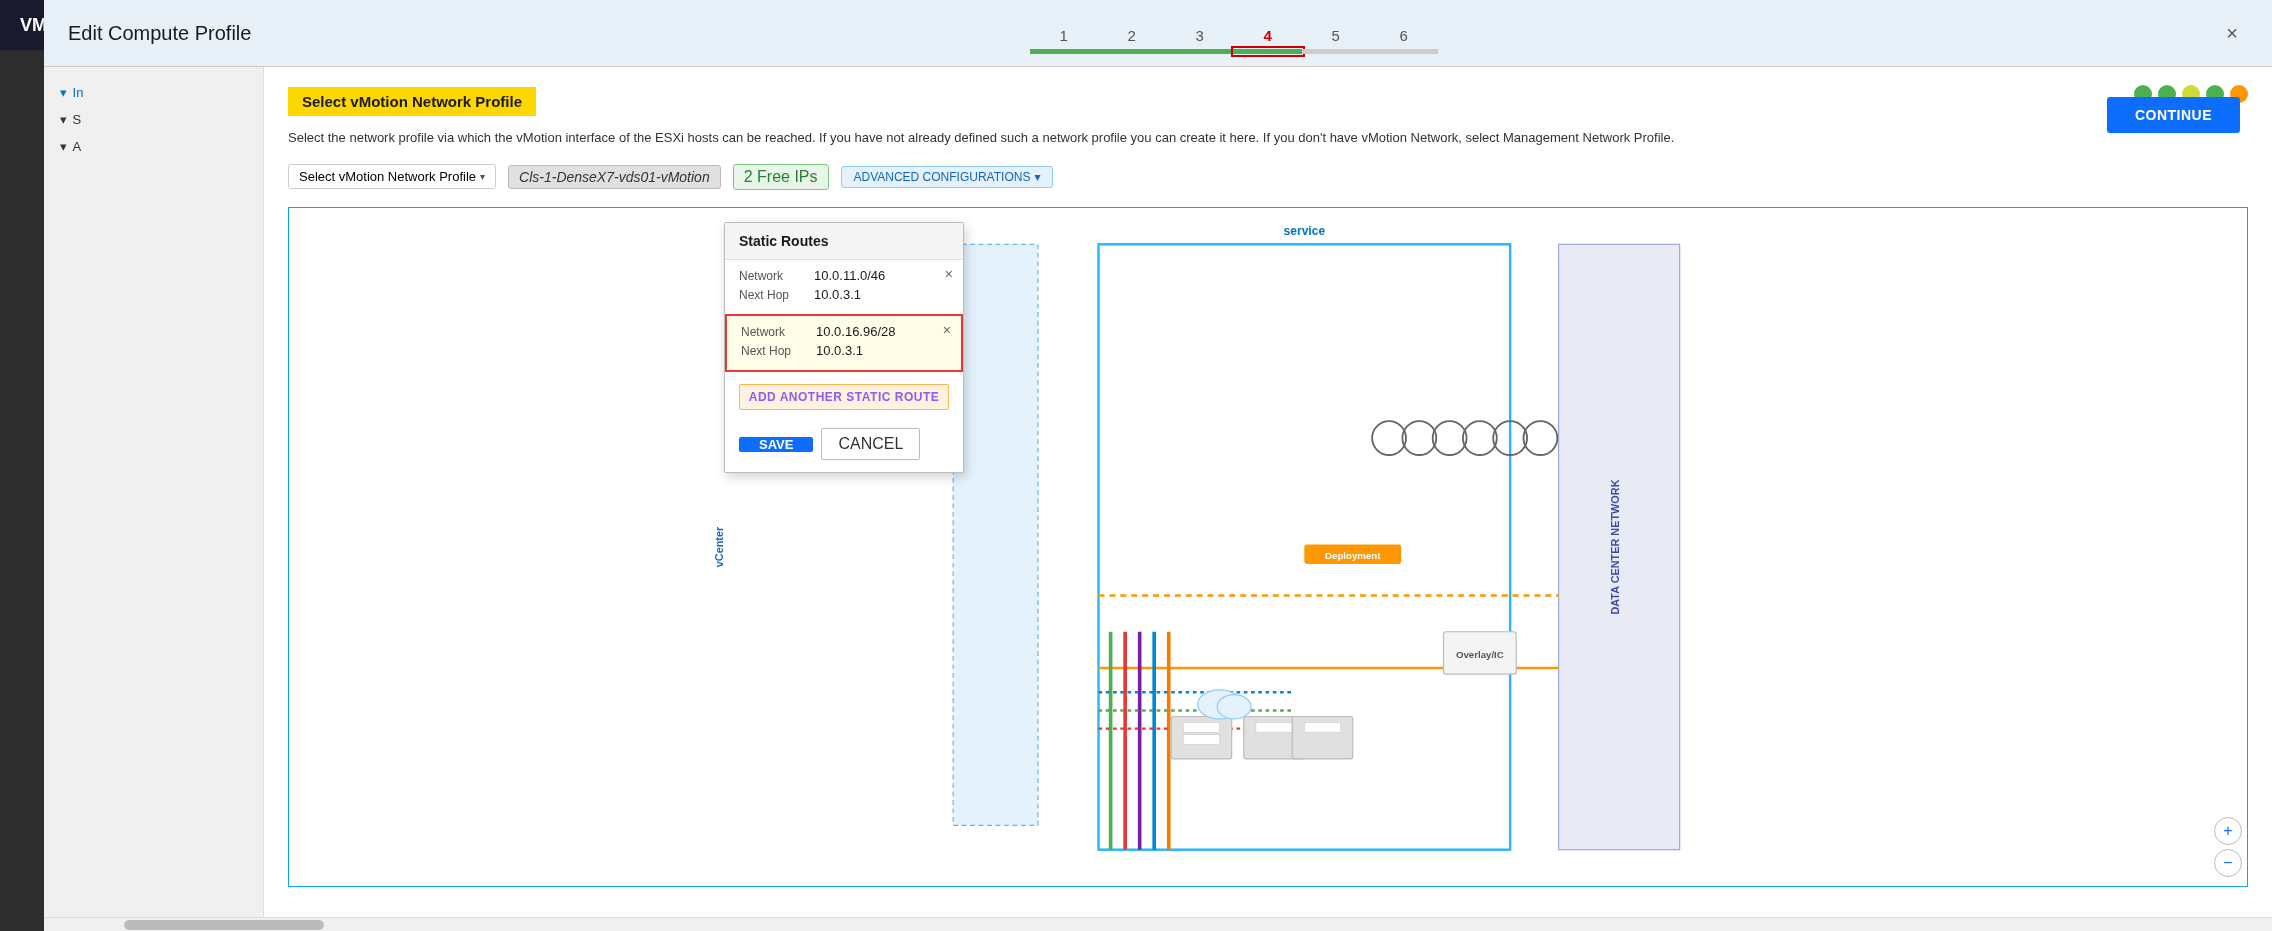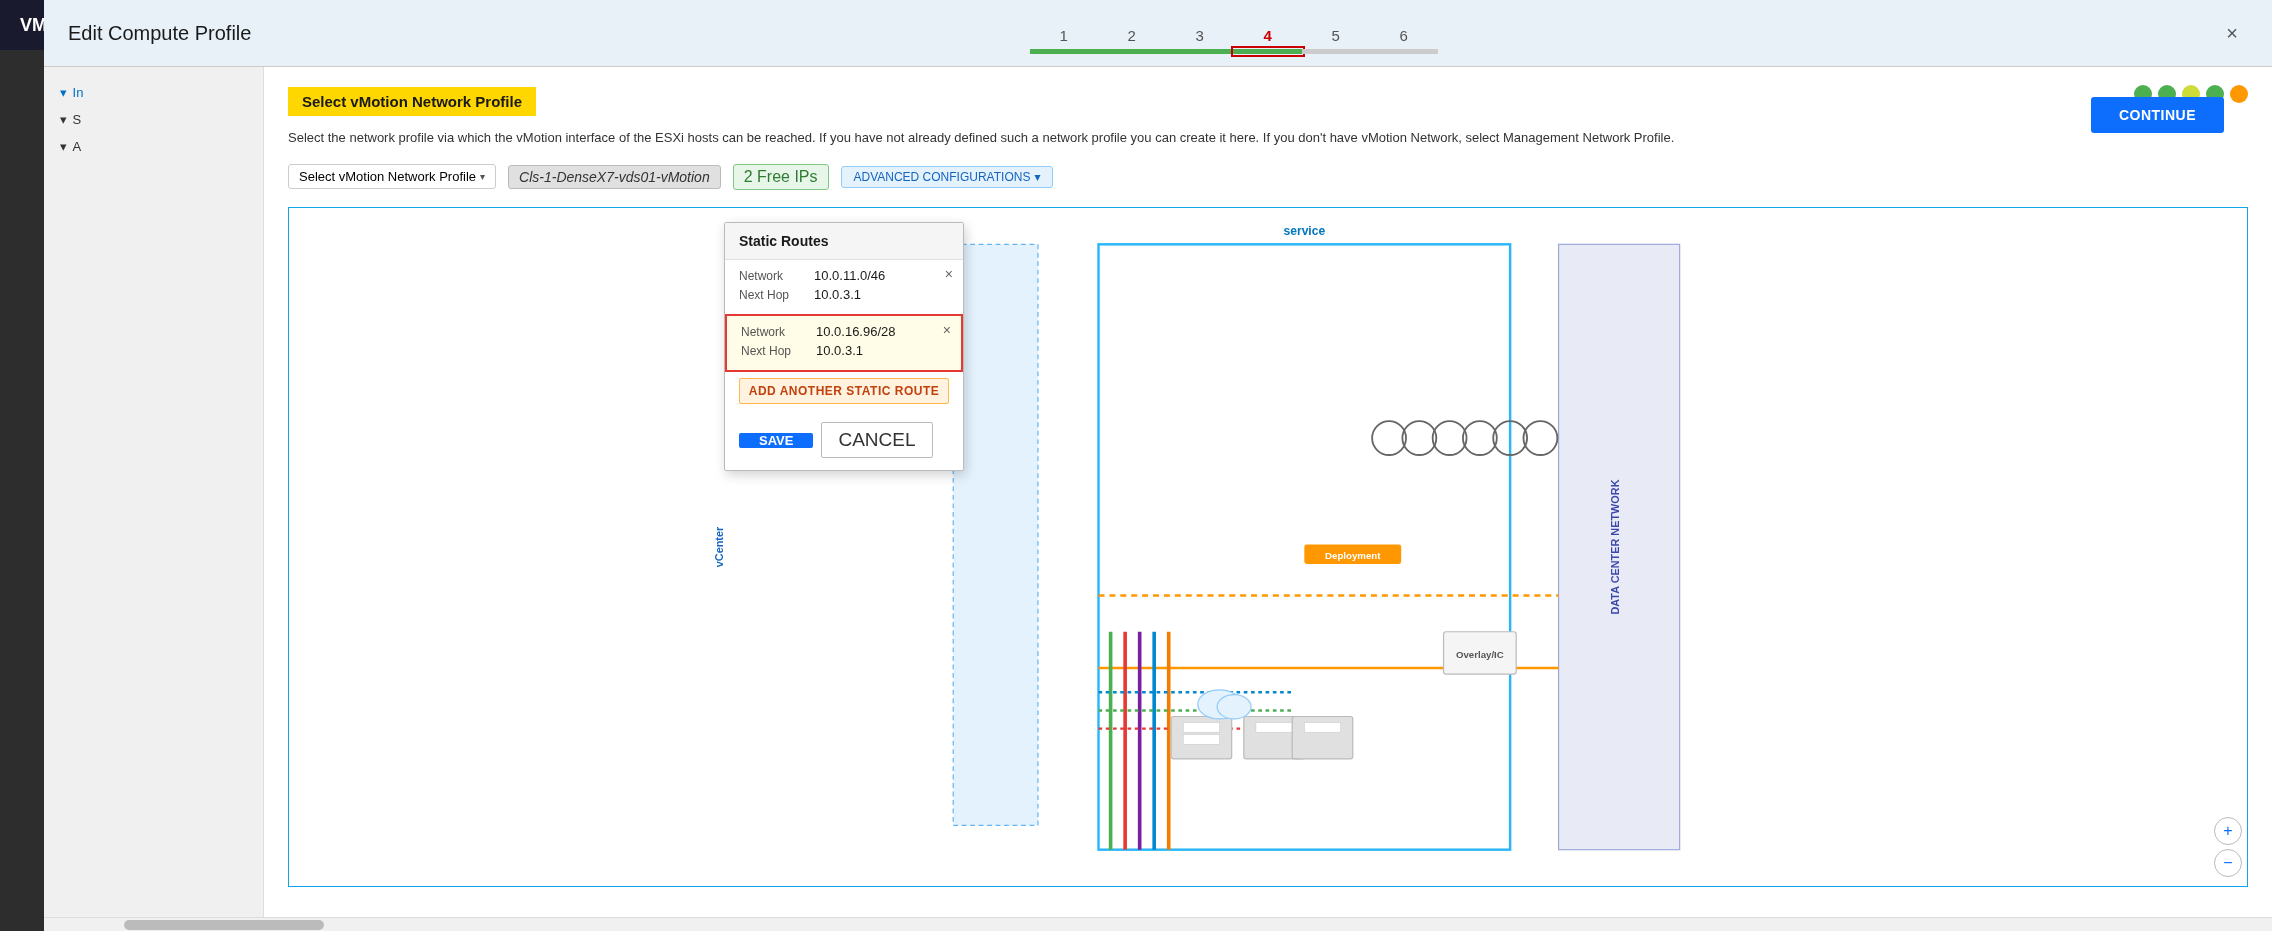--- a/index.html
+++ b/index.html
@@ -201,21 +201,21 @@
     .dot {
       width: 18px;
       height: 18px;
       border-radius: 50%;
     }
 
     .dot.green { background: #4caf50; }
 
     .continue-btn {
       position: absolute;
-      right: 24px;
+      right: 8px;
       top: 12px;
       background: #0d6efd;
       color: #fff;
       border: none;
       padding: 10px 28px;
       font-size: 14px;
       font-weight: 600;
       cursor: pointer;
       border-radius: 3px;
       letter-spacing: 0.5px;
@@ -292,25 +292,25 @@
 
     .route-value {
       font-size: 13px;
       color: #1a1a1a;
       font-weight: 500;
     }
 
     .add-route-btn {
       display: block;
       width: calc(100% - 28px);
-      margin: 6px 14px 10px;
+      margin: 12px 14px 10px;
       padding: 5px 0;
       background: #fff3e0;
       border: 1px solid #ffb74d;
-      color: #c2410c;
+      color: #8b5cf6;
       font-size: 12px;
       font-weight: 600;
       cursor: pointer;
       text-align: center;
       border-radius: 2px;
       letter-spacing: 0.5px;
     }
 
     .popup-actions {
       display: flex;
@@ -328,21 +328,21 @@
       font-weight: 600;
       cursor: pointer;
       border-radius: 2px;
     }
 
     .cancel-btn {
       background: #fff;
       color: #333;
       border: 1px solid #bbb;
       padding: 6px 16px;
-      font-size: 19px;
+      font-size: 16px;
       cursor: pointer;
       border-radius: 2px;
     }
 
     
     .steps-nav {
       display: flex;
       align-items: flex-end;
       gap: 0;
       height: 42px;

